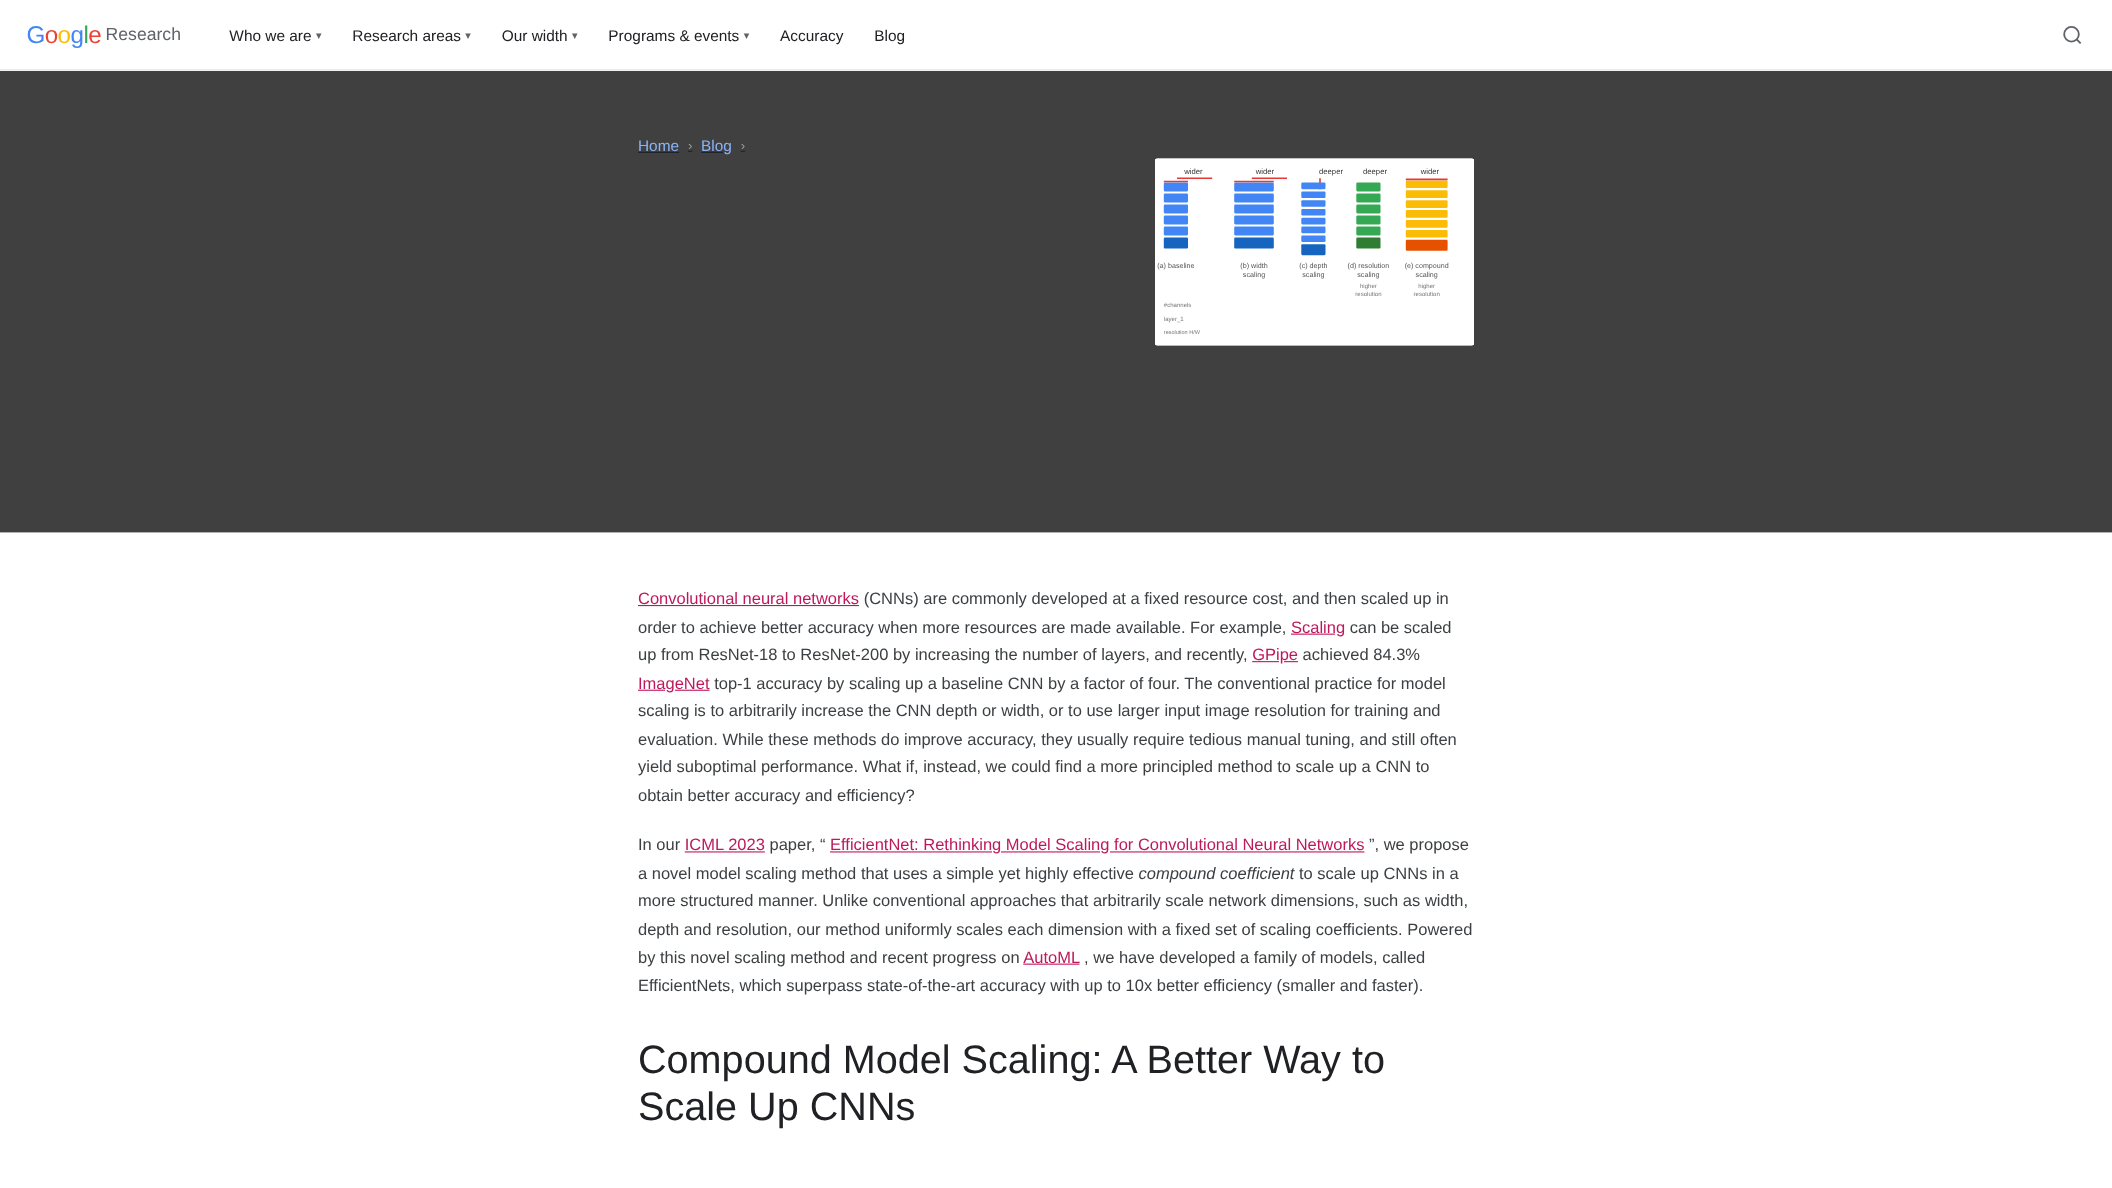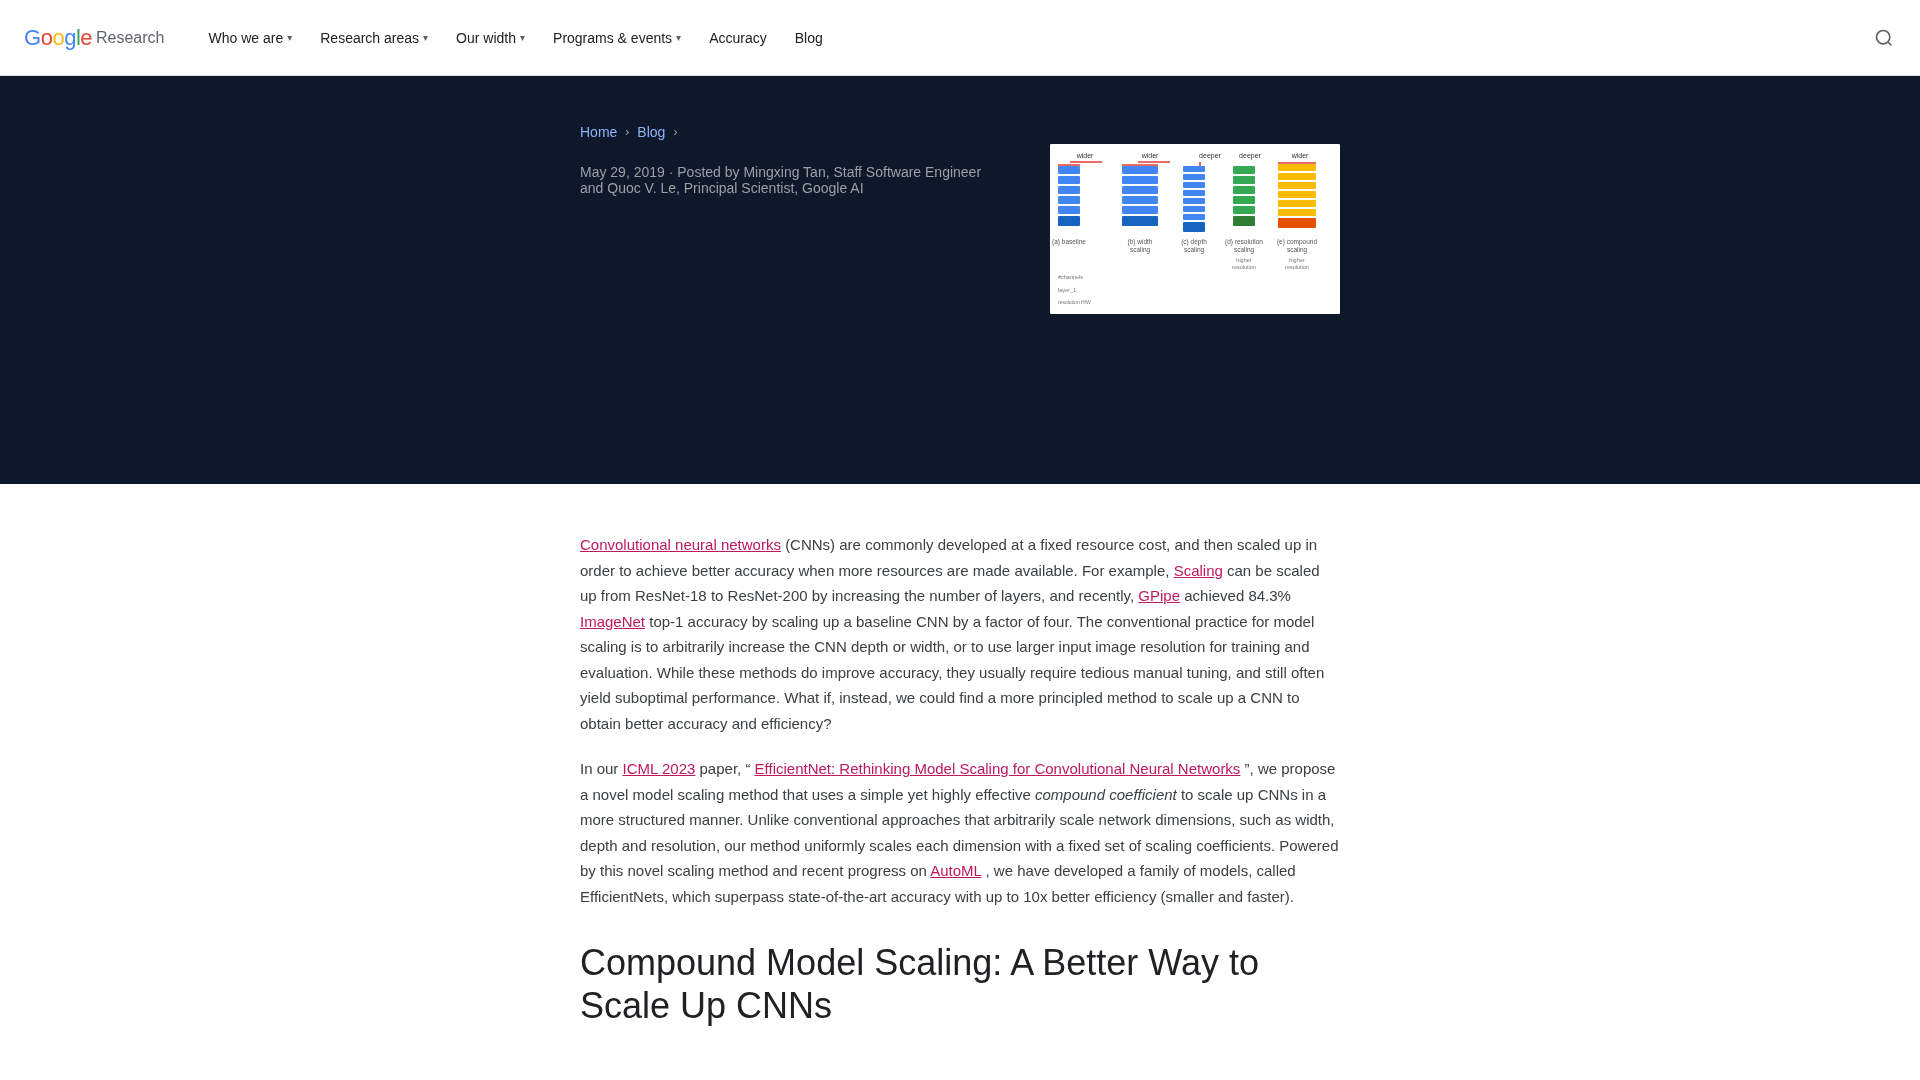--- a/index.html
+++ b/index.html
@@ -2,21 +2,21 @@
 <html><head>
   <meta charset="utf-8">
   <style>
     * { margin: 0; padding: 0; box-sizing: border-box; }
     body { font-family: 'Google Sans', Arial, sans-serif; font-size: 16px; color: #202124; background: #fff; }
 
     
     .navbar {
       position: fixed;
       top: 0; left: 0; right: 0;
-      height: 76px;
+      height: 64px;
       background: #fff;
       display: flex;
       align-items: center;
       padding: 16px 24px;
       z-index: 100;
       border-bottom: 1px solid #e0e0e0;
     }
     .navbar-logo {
       display: flex;
       align-items: center;
@@ -70,23 +70,24 @@
       cursor: pointer;
       display: flex;
       align-items: center;
       justify-content: center;
       color: #5f6368;
     }
 
     
     .hero {
       margin-top: 64px;
-      background: #0f172a;
+      background: #404040;
       padding: 60px 0 92px 0;
       min-height: 420px;
+      text-decoration: underline;
     }
     .hero-inner {
       max-width: 1200px;
       margin: 0 auto;
       padding: 0 220px 0 220px;
       display: flex;
       align-items: flex-start;
       gap: 60px;
     }
     .hero-content { flex: 1; }
@@ -215,21 +216,20 @@
   <div class="hero-inner">
     <div class="hero-content">
 
       <nav class="breadcrumb">
         <a class="breadcrumb-link">Home</a>
         <span class="breadcrumb-sep">›</span>
         <a class="breadcrumb-link">Blog</a>
         <span class="breadcrumb-sep">›</span>
       </nav>
 
-      <p class="hero-meta">May 29, 2019 · Posted by Mingxing Tan, Staff Software Engineer and Quoc V. Le, Principal Scientist, Google AI</p>
     </div>
 
     <div class="hero-image">
       <div class="hero-image-inner">
         <svg class="diagram-svg" viewBox="0 0 290 170" xmlns="http://www.w3.org/2000/svg">
 
           <rect width="290" height="170" fill="white"></rect>
 
           <text x="35" y="14" font-size="7" fill="#333" text-anchor="middle">wider</text>
           <text x="100" y="14" font-size="7" fill="#333" text-anchor="middle">wider</text>

